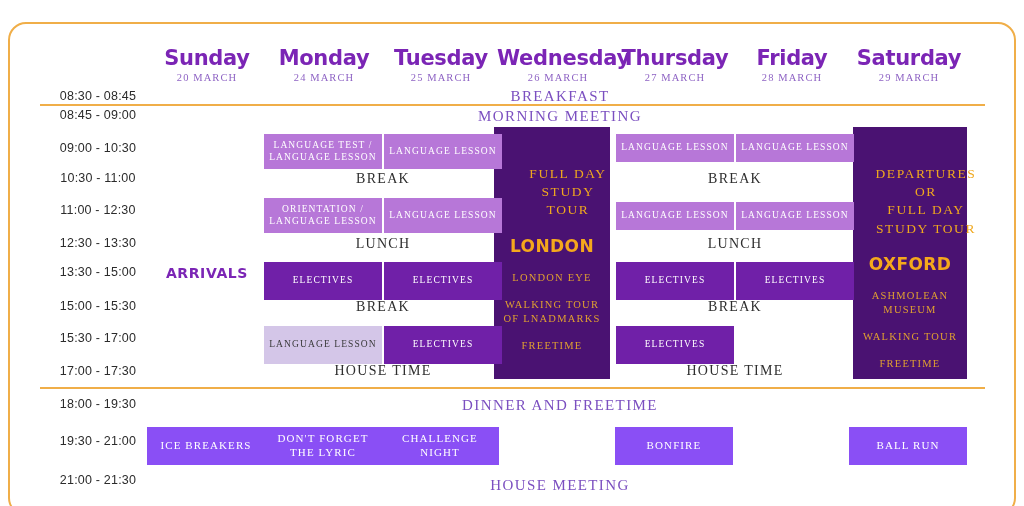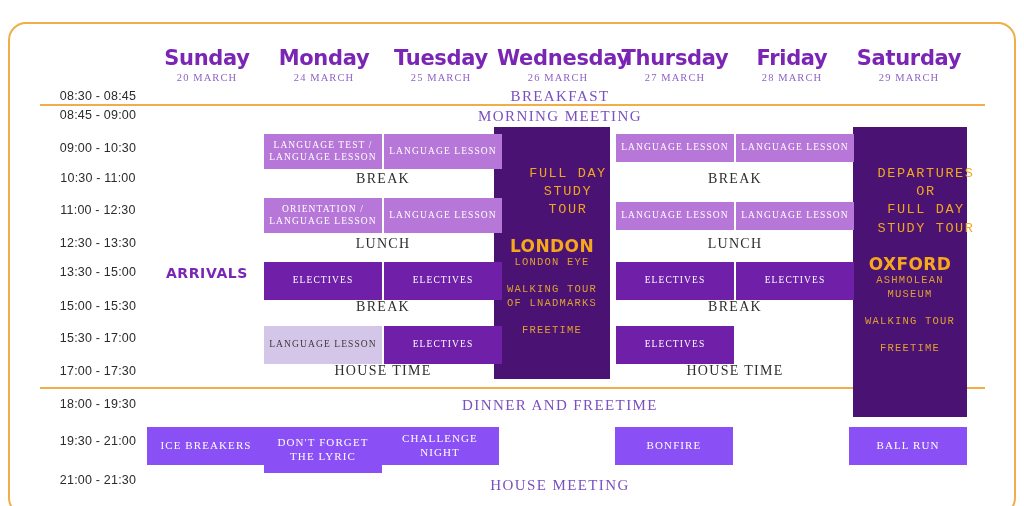--- a/index.html
+++ b/index.html
@@ -93,41 +93,42 @@
   
   .tour {
     position: absolute;
     background: #4a1272;
     display: flex; flex-direction: column;
     align-items: center; justify-content: flex-start;
     text-align: center;
     padding-top: 38px;
   }
   .tour .title {
-    font-family: Liberation Mono, monospace;
+    font-family: Liberation Serif, serif;
     font-size: 13.5px;
     color: #f0a81e;
     letter-spacing: 1.6px;
     line-height: 1.35;
     margin-left: 32px;
   }
   .tour .city {
     font-family: "DejaVu Sans", sans-serif;
     font-weight: bold;
     font-size: 17px;
     color: #f5a81c;
     letter-spacing: 0.4px;
     margin-top: 16px;
   }
   .tour .sub {
-    font-family: Liberation Mono, monospace;
+    font-family: Liberation Serif, serif;
     font-size: 10.5px;
     color: #e0a030;
     letter-spacing: 1.2px;
     line-height: 1.3;
+    margin-top: 15px;
   }
   
   #arrivals {
     position: absolute;
     font-family: "DejaVu Sans", sans-serif;
     font-weight: bold;
     font-size: 14px;
     color: #7b25b5;
     letter-spacing: 0.6px;
     text-align: center;
@@ -193,21 +194,21 @@
   <div class="band" style="top:453px">HOUSE MEETING</div>
 
   <div id="arrivals" style="left:136px; top:241px; width:122px">ARRIVALS</div>
 
   <div class="tour" style="left:484px; top:103px; width:116px; height:252px">
     <div class="title">FULL DAY<br>STUDY TOUR</div>
     <div class="city">LONDON</div>
     <div class="sub">LONDON EYE<br><br>WALKING TOUR<br>OF LNADMARKS<br><br>FREETIME</div>
   </div>
 
-  <div class="tour" style="left:843px; top:103px; width:114px; height:290px">
+  <div class="tour" style="left:843px; top:103px; width:114px; height:252px">
     <div class="title">DEPARTURES<br>OR<br>FULL DAY<br>STUDY TOUR</div>
     <div class="city">OXFORD</div>
     <div class="sub">ASHMOLEAN<br>MUSEUM<br><br>WALKING TOUR<br><br>FREETIME</div>
   </div>
 
   <div class="chip light" style="left:254px; top:110px; width:118px; height:35px">LANGUAGE TEST /<br>LANGUAGE LESSON</div>
   <div class="chip light" style="left:374px; top:110px; width:118px; height:35px">LANGUAGE LESSON</div>
   <div class="chip light" style="left:606px; top:110px; width:118px; height:28px">LANGUAGE LESSON</div>
   <div class="chip light" style="left:726px; top:110px; width:118px; height:28px">LANGUAGE LESSON</div>
 
@@ -231,18 +232,18 @@
   <div class="greytext" style="left:606px; top:275px; width:238px">BREAK</div>
 
   <div class="chip pale" style="left:254px; top:302px; width:118px; height:38px">LANGUAGE LESSON</div>
   <div class="chip dark" style="left:374px; top:302px; width:118px; height:38px">ELECTIVES</div>
   <div class="chip dark" style="left:606px; top:302px; width:118px; height:38px">ELECTIVES</div>
 
   <div class="greytext" style="left:254px; top:339px; width:238px">HOUSE TIME</div>
   <div class="greytext" style="left:606px; top:339px; width:238px">HOUSE TIME</div>
 
   <div class="chip evening" style="left:137px; top:403px; width:118px; height:38px">ICE BREAKERS</div>
-  <div class="chip evening" style="left:254px; top:403px; width:118px; height:46px">DON'T FORGET<br>THE LYRIC</div>
+  <div class="chip evening" style="left:254px; top:403px; width:118px; height:38px">DON'T FORGET<br>THE LYRIC</div>
   <div class="chip evening" style="left:371px; top:403px; width:118px; height:38px">CHALLENGE<br>NIGHT</div>
   <div class="chip evening" style="left:605px; top:403px; width:118px; height:38px">BONFIRE</div>
   <div class="chip evening" style="left:839px; top:403px; width:118px; height:38px">BALL RUN</div>
 
 </div>
 
 </body></html>

